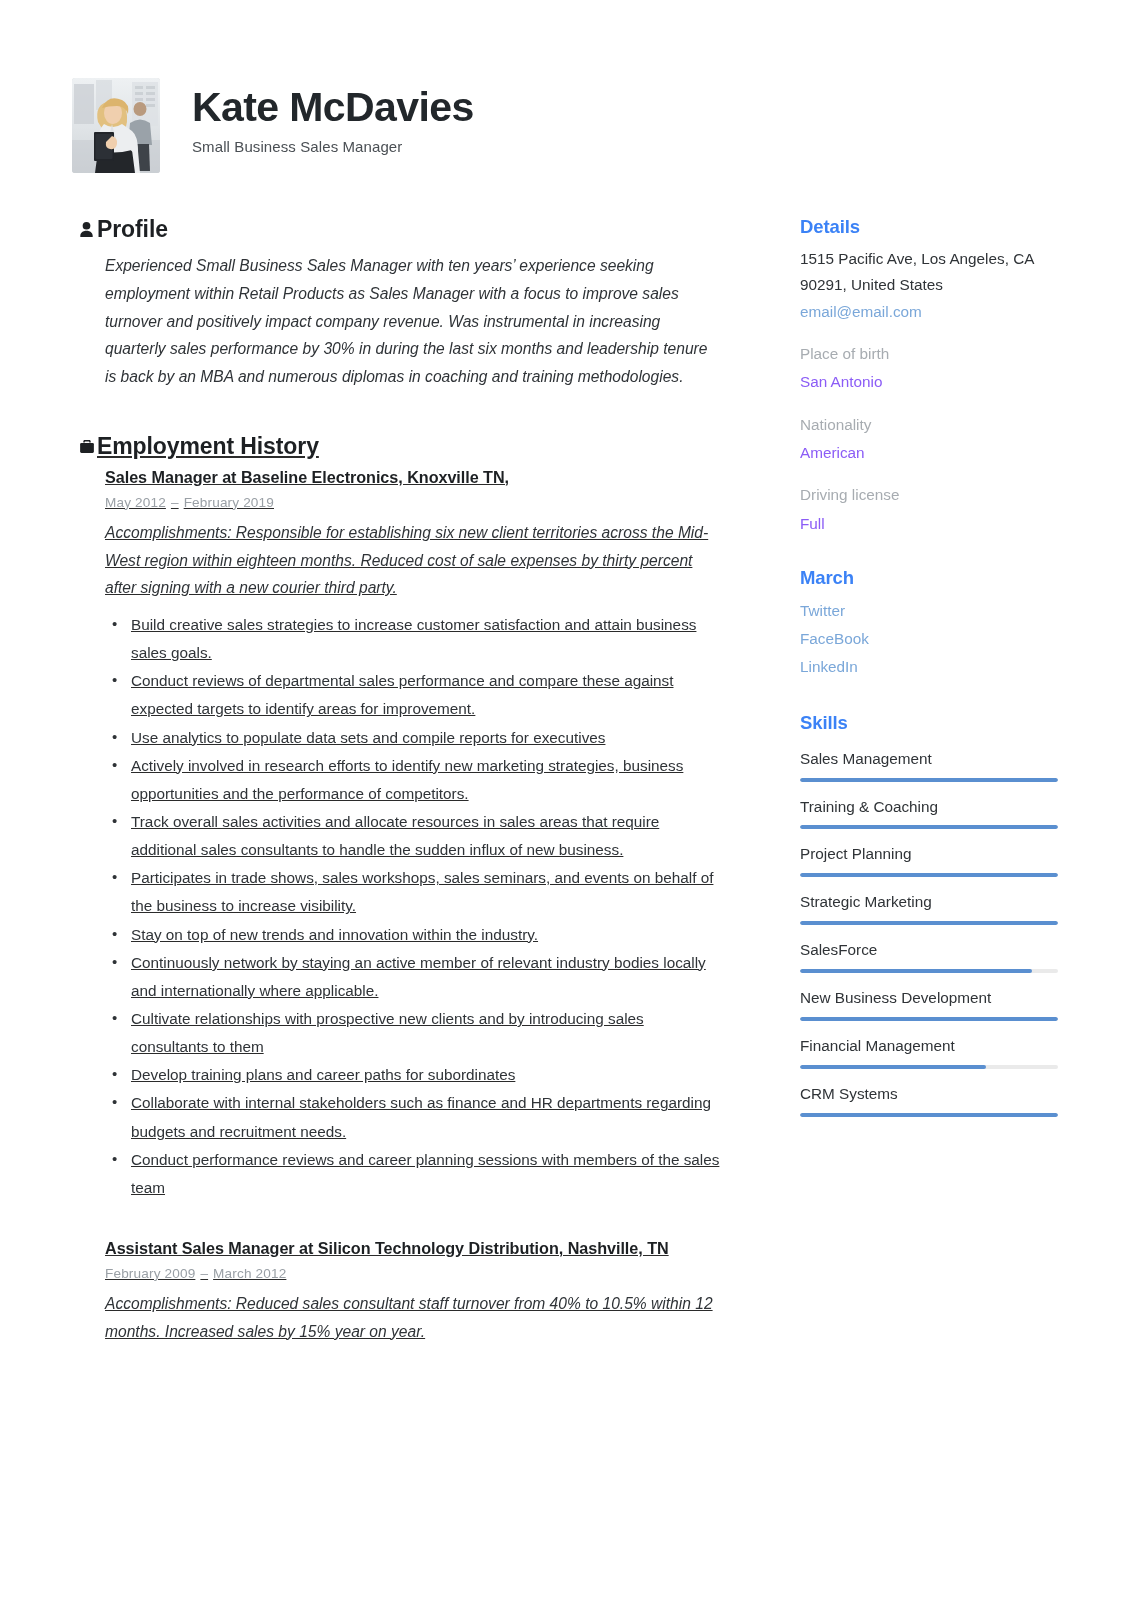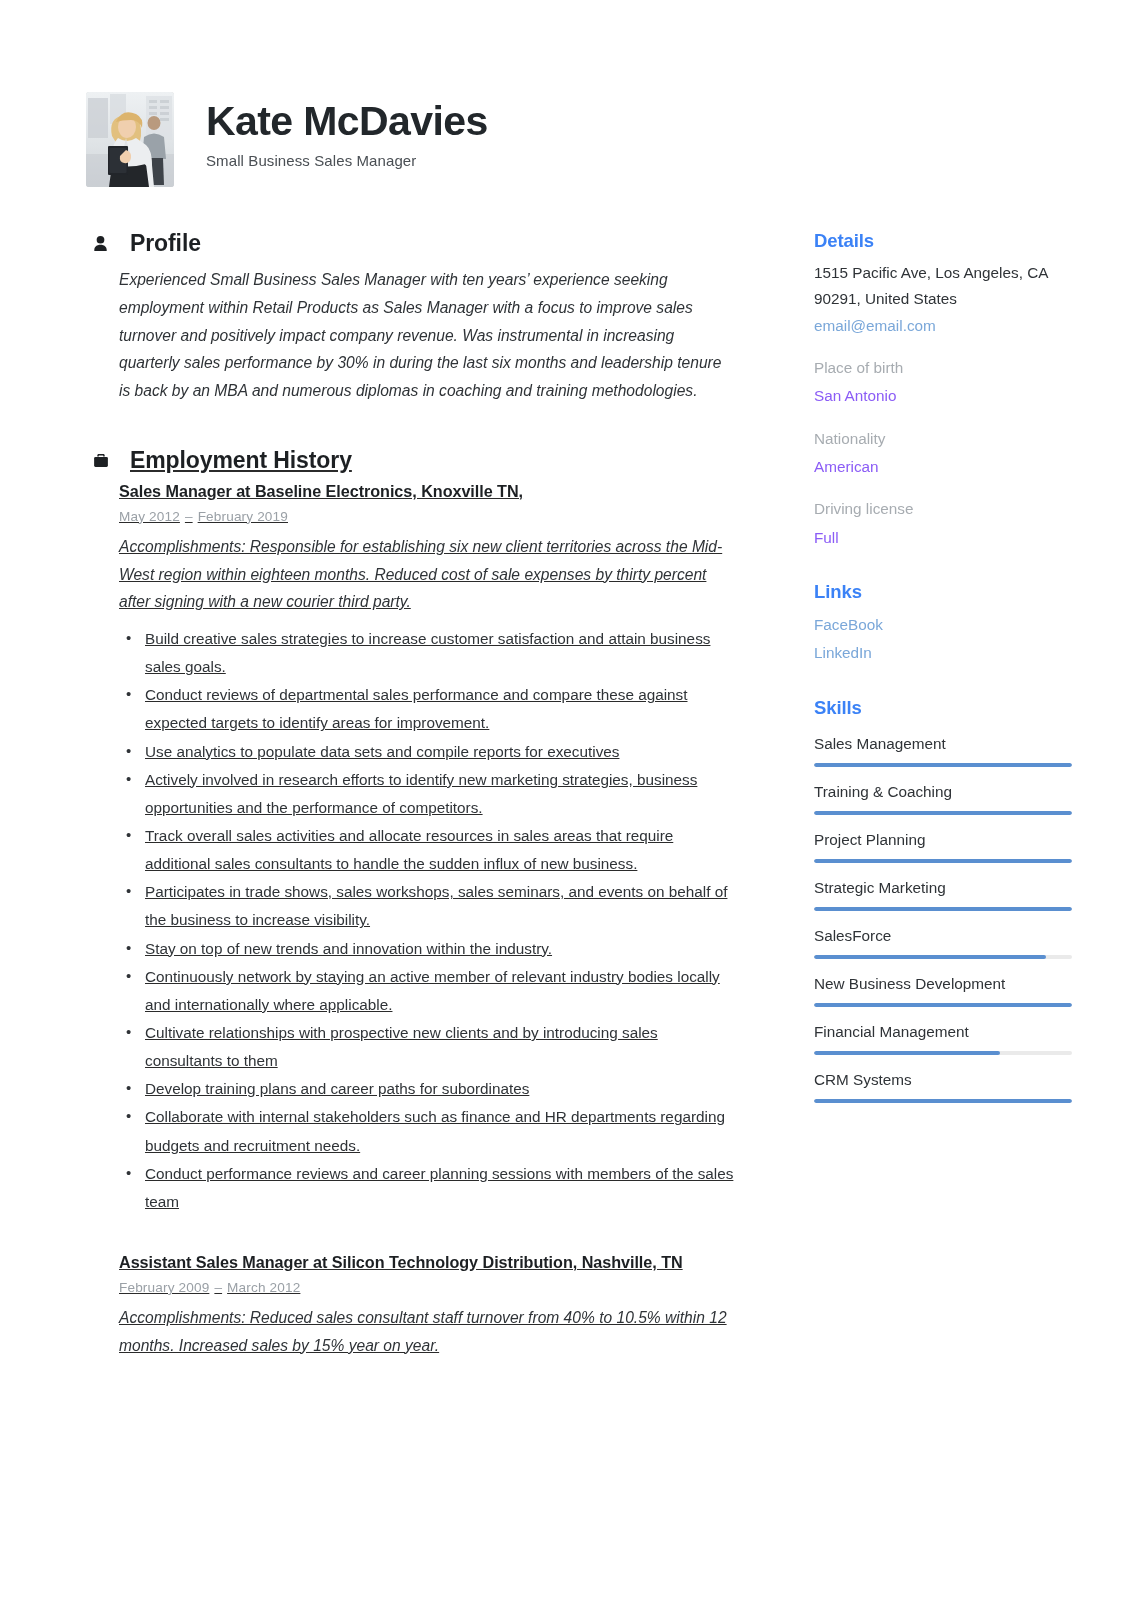--- a/index.html
+++ b/index.html
@@ -10,21 +10,21 @@
   body {
     font-family: "Liberation Sans", sans-serif;
     color: #2b2b2b;
     -webkit-font-smoothing: antialiased;
   }
   .page {
     position: relative;
     width: 1049px;
     min-height: 1600px;
     background: #fff;
-    padding: 14px;
+    padding: 0;
   }
 
   
   .header {
     display: flex;
     align-items: flex-start;
     padding: 78px 0 0 72px;
   }
   .photo {
     width: 88px;
@@ -62,21 +62,21 @@
     padding: 0 72px 0 72px;
     margin-top: 43px;
   }
   .col-main { width: 648px; flex: 0 0 648px; }
   .col-side { width: 258px; flex: 0 0 258px; margin-left: 80px; }
 
   
   .section-head {
     display: flex;
     align-items: center;
-    gap: 21px;
+    gap: 2px;
     margin-left: 6px;
   }
   .section-head .sec-icon {
     width: 17px; height: 19px;
     display: flex; align-items: center; justify-content: center;
     flex: 0 0 17px;
   }
   .section-head .sec-icon svg { display: block; fill: #1d2023; }
   .section-title {
     font-size: 23px;
@@ -339,21 +339,22 @@
         <div class="side-value">San Antonio</div>
 
         <div class="side-label">Nationality</div>
         <div class="side-value">American</div>
 
         <div class="side-label">Driving license</div>
         <div class="side-value">Full</div>
       </div>
 
       <div class="side-section">
-        <div class="side-title">Links</div>
+        <div class="side-title">March</div>
+        <a class="side-link" href="#">Twitter</a>
         <a class="side-link" href="#">FaceBook</a>
         <a class="side-link" href="#">LinkedIn</a>
       </div>
 
       <div class="side-section">
         <div class="side-title">Skills</div>
 
         <div class="skill">
           <div class="skill-name">Sales Management</div>
           <div class="skill-track">

